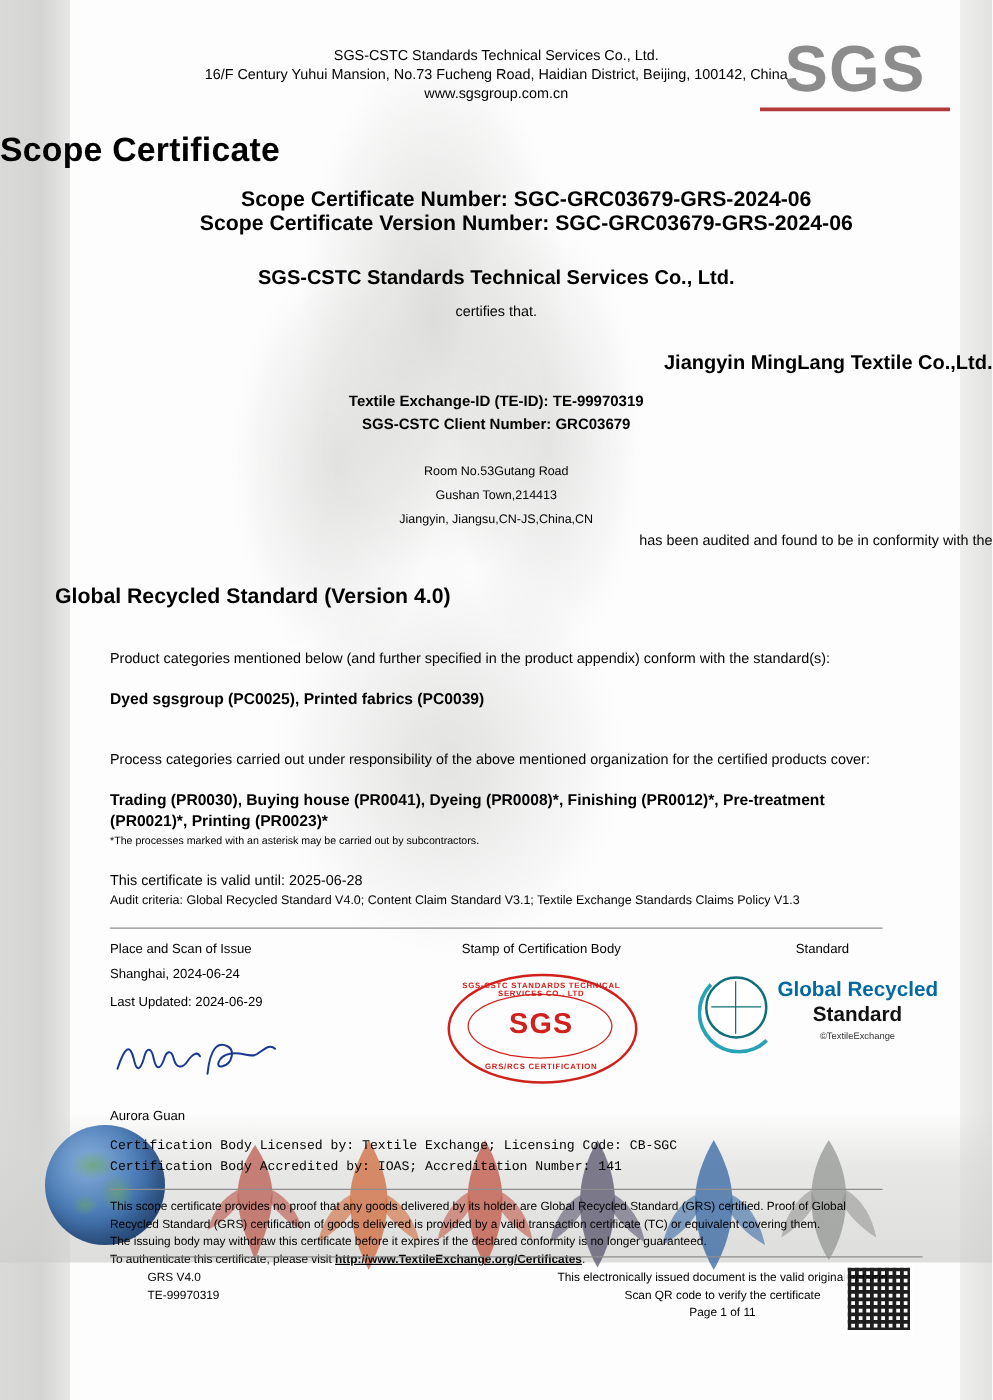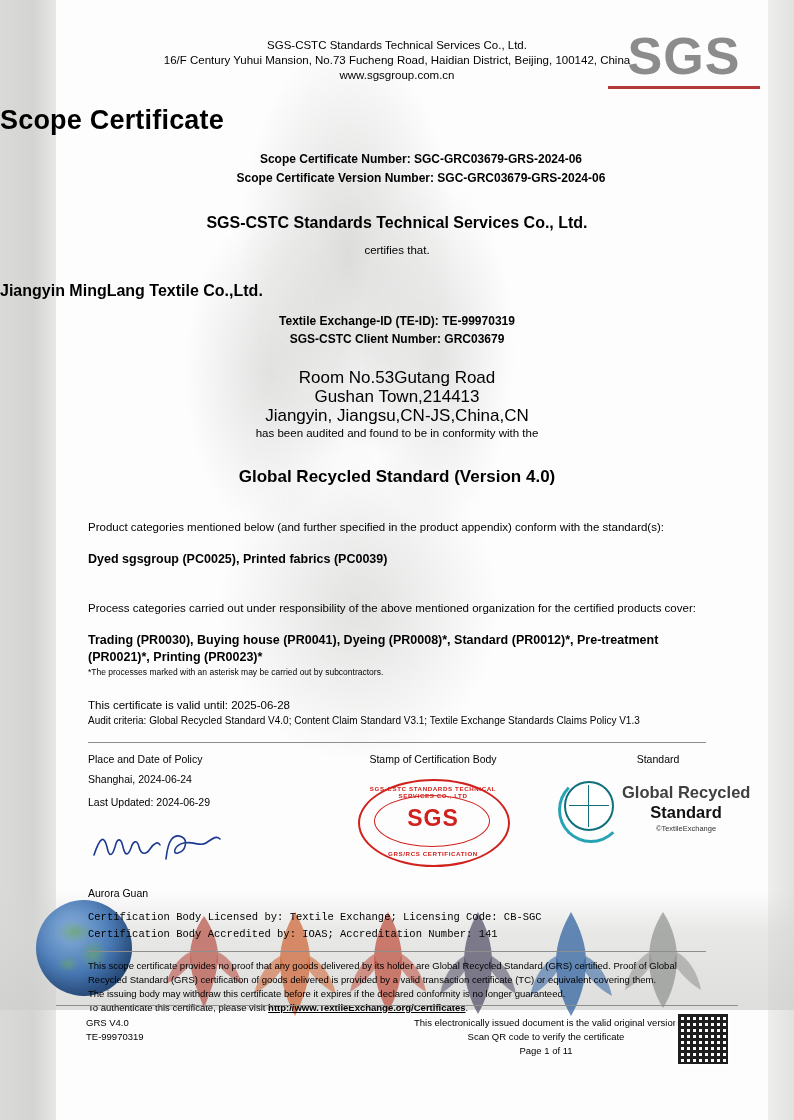--- a/index.html
+++ b/index.html
@@ -119,65 +119,66 @@
   }
   .hdr .line { display: block; }
   h1.title {
     font-size: 27px;
     font-weight: bold;
     margin: 22px 0 14px 0;
     letter-spacing: .2px;
   }
   .cert-num {
     text-align: center;
-    font-size: 12px;
+    font-size: 17px;
     font-weight: bold;
     line-height: 19px;
     padding-left: 48px;
   }
   .issuer {
     text-align: center;
     font-size: 16px;
     font-weight: bold;
     margin-top: 26px;
   }
   .certifies {
     text-align: center;
     font-size: 11.5px;
     margin-top: 12px;
   }
   .company {
-    text-align: left;
+    text-align: right;
     font-size: 16px;
     font-weight: bold;
     margin-top: 26px;
   }
   .ids {
     text-align: center;
     font-size: 12px;
     font-weight: bold;
     line-height: 18px;
     margin-top: 12px;
   }
   .addr {
     text-align: center;
-    font-size: 17px;
+    font-size: 10px;
     line-height: 19px;
     margin-top: 20px;
   }
   .conformity {
-    text-align: center;
+    text-align: right;
     font-size: 11.5px;
     margin-top: 2px;
   }
   .standard-name {
-    text-align: center;
+    text-align: left;
     font-size: 17px;
     font-weight: bold;
     margin-top: 28px;
+    padding-left: 44px;
   }
   .body-block {
     margin: 0 88px 0 88px;
   }
   .para {
     font-size: 11.5px;
     margin-top: 34px;
   }
   .para-bold {
     font-size: 12.5px;
@@ -315,21 +316,21 @@
     border-radius: 50%;
     border-right-color: transparent;
     border-top-color: transparent;
   }
   .grs-logo .arrow-left { left: 0px; top: 0px; }
   .grs-logo .txt1 {
     position: absolute;
     left: 64px; top: 6px;
     font-size: 16.5px;
     font-weight: bold;
-    color: #404040;
+    color: #0369a1;
     white-space: nowrap;
   }
   .grs-logo .txt2 {
     position: absolute;
     left: 64px; top: 26px;
     font-size: 16.5px;
     font-weight: bold;
     color: #111;
     width: 128px;
     text-align: center;
@@ -360,20 +361,21 @@
   .disclaimer a {
     color: #000;
     text-decoration: underline;
     font-weight: bold;
   }
   .footer {
     position: absolute;
     left: 0; right: 0;
     bottom: 52px;
     z-index: 5;
+    padding-left: 32px;
   }
   .footer-rule {
     border-top: 1px solid #8e8e8e;
     margin: 0 56px 0 56px;
   }
   .footer-inner {
     position: relative;
     margin: 6px 56px 0 56px;
     height: 56px;
   }
@@ -492,33 +494,33 @@
 
     <div class="conformity">has been audited and found to be in conformity with the</div>
 
     <div class="standard-name">Global Recycled Standard (Version 4.0)</div>
 
     <div class="body-block">
       <div class="para">Product categories mentioned below (and further specified in the product appendix) conform with the standard(s):</div>
       <div class="para-bold">Dyed sgsgroup (PC0025), Printed fabrics (PC0039)</div>
 
       <div class="para">Process categories carried out under responsibility of the above mentioned organization for the certified products cover:</div>
-      <div class="para-bold">Trading (PR0030), Buying house (PR0041), Dyeing (PR0008)*, Standard (PR0012)*, Pre-treatment (PR0021)*, Printing (PR0023)*</div>
+      <div class="para-bold">Trading (PR0030), Buying house (PR0041), Dyeing (PR0008)*, Finishing (PR0012)*, Pre-treatment (PR0021)*, Printing (PR0023)*</div>
       <div class="footnote">*The processes marked with an asterisk may be carried out by subcontractors.</div>
 
       <div class="valid">This certificate is valid until: 2025-06-28</div>
       <div class="audit">Audit criteria: Global Recycled Standard V4.0; Content Claim Standard V3.1; Textile Exchange Standards Claims Policy V1.3</div>
     </div>
 
     <div class="rule"></div>
 
     <div class="sig-row">
 
       <div class="sig-left">
-        <div class="sig-col-label">Place and Date of Policy</div>
+        <div class="sig-col-label">Place and Scan of Issue</div>
         <div class="meta">Shanghai, 2024-06-24</div>
         <div class="meta">Last Updated: 2024-06-29</div>
         <div class="signature">
           <svg width="150" height="42" viewBox="0 0 150 42">
             <path d="M6 30 C12 12 16 10 19 22 C21 32 24 32 27 22 C29 13 33 12 35 22 C37 31 40 31 43 23 C45 16 49 14 51 22 C53 30 58 30 62 24 C66 18 70 16 72 20
                      M78 34 C80 14 86 8 94 12 C100 15 98 26 90 28 C84 30 86 20 96 18 C106 16 112 22 118 18 C124 14 128 10 132 14" fill="none" stroke="#1b3a8f" stroke-width="1.6" stroke-linecap="round"></path>
           </svg>
         </div>
         <div class="sig-name">Aurora Guan</div>
       </div>

